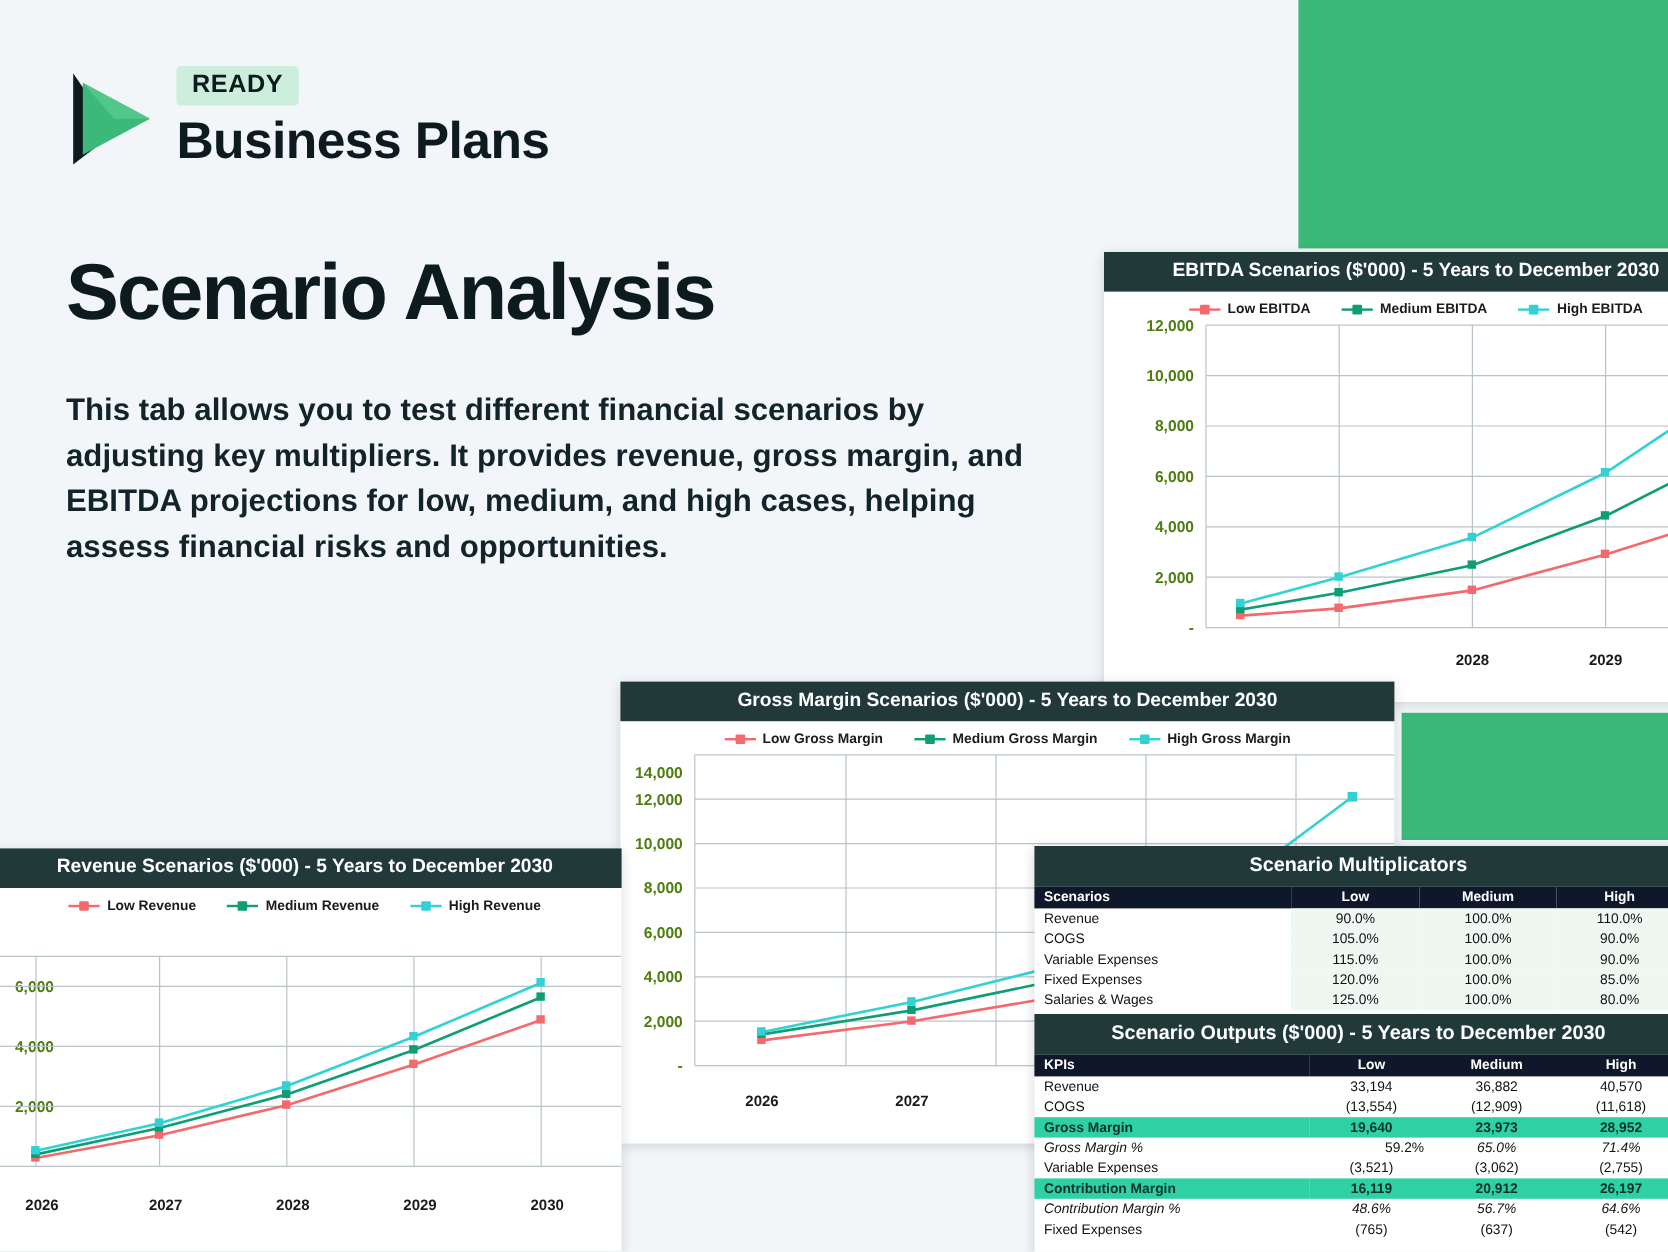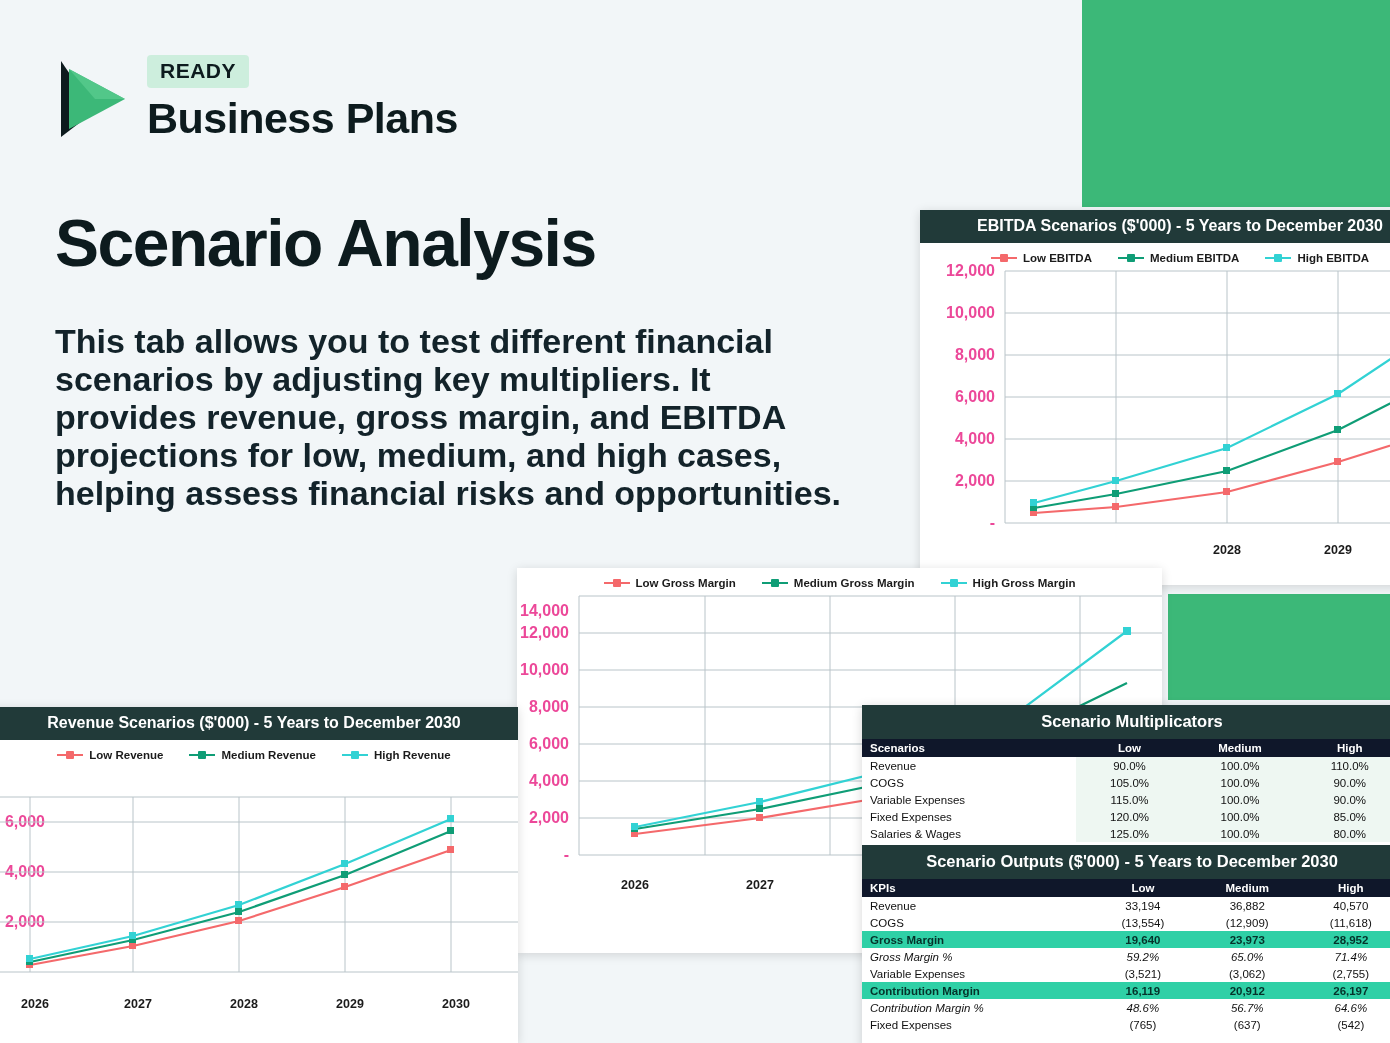--- a/index.html
+++ b/index.html
@@ -29,39 +29,39 @@
   .brand-name{
     font-size:43px;font-weight:bold;letter-spacing:-.5px;margin-top:6px;color:#0d1b1e;
   }
   
   .page-title{
     position:absolute;left:55px;top:205px;
     font-size:66px;font-weight:bold;letter-spacing:-1.5px;margin:0;
   }
   .page-desc{
     position:absolute;left:55px;top:322px;width:800px;
-    font-size:34px;font-weight:bold;line-height:38px;color:#13232a;margin:0;
+    font-size:26px;font-weight:bold;line-height:38px;color:#13232a;margin:0;
   }
   
   .card{position:absolute;background:#ffffff;box-shadow:0 2px 10px rgba(0,0,0,.14);}
   .card-header{
     background:#213a39;color:#ffffff;text-align:center;
     font-size:16px;font-weight:bold;padding:7px 0 8px 0;
   }
   .legend{display:flex;justify-content:center;gap:26px;padding:9px 0 4px 0;}
   .legend-item{display:flex;align-items:center;gap:6px;font-size:11.5px;font-weight:bold;color:#1b1b1b;}
   .legend-line{width:26px;height:2px;position:relative;}
   .legend-line:before{
     content:"";position:absolute;left:9px;top:-3px;width:8px;height:8px;border-radius:1px;
     background:inherit;
   }
   .plot{position:relative;}
   .ylab{
     position:absolute;right:0;transform:translateY(-50%);
-    font-size:16px;font-weight:bold;color:#ec4899;
+    font-size:13px;font-weight:bold;color:#4d7c0f;
   }
   .xlab{
     position:absolute;transform:translateX(-50%);
     font-size:12.5px;font-weight:bold;color:#1b1b1b;
   }
   
   .tbl-card{position:absolute;background:#ffffff;box-shadow:0 2px 10px rgba(0,0,0,.16);}
   .tbl-title{
     background:#213a39;color:#fff;text-align:center;font-weight:bold;font-size:16.5px;
     padding:7px 0 8px 0;
@@ -162,20 +162,21 @@
           <rect x="303" y="176" width="7" height="7"></rect>
           <rect x="414" y="122" width="7" height="7"></rect>
         </g>
     </svg>
     <span class="xlab" style="left:307px;top:275px;">2028</span>
     <span class="xlab" style="left:418px;top:275px;">2029</span>
   </div>
 </div>
 
 <div class="card" style="left:517px;top:568px;width:645px;height:385px;">
+  <div class="card-header">Gross Margin Scenarios ($'000) - 5 Years to December 2030</div>
   <div class="legend">
     <div class="legend-item">
       <span class="legend-line" style="background:#f4696b;color:#f4696b;"></span>
       <span>Low Gross Margin</span>
     </div>
     <div class="legend-item">
       <span class="legend-line" style="background:#0f9d76;color:#0f9d76;"></span>
       <span>Medium Gross Margin</span>
     </div>
     <div class="legend-item">
@@ -368,21 +369,21 @@
       <td class="num">(11,618)</td>
     </tr>
     <tr class="green-row">
       <td class="lbl">Gross Margin</td>
       <td class="num">19,640</td>
       <td class="num">23,973</td>
       <td class="num">28,952</td>
     </tr>
     <tr>
       <td class="indent">Gross Margin %</td>
-      <td class="num" style="font-style:italic;">59.2%</td>
+      <td class="num" style="text-align:right;">59.2%</td>
       <td class="num" style="font-style:italic;">65.0%</td>
       <td class="num" style="font-style:italic;">71.4%</td>
     </tr>
     <tr>
       <td>Variable Expenses</td>
       <td class="num">(3,521)</td>
       <td class="num">(3,062)</td>
       <td class="num">(2,755)</td>
     </tr>
     <tr class="green-row">

